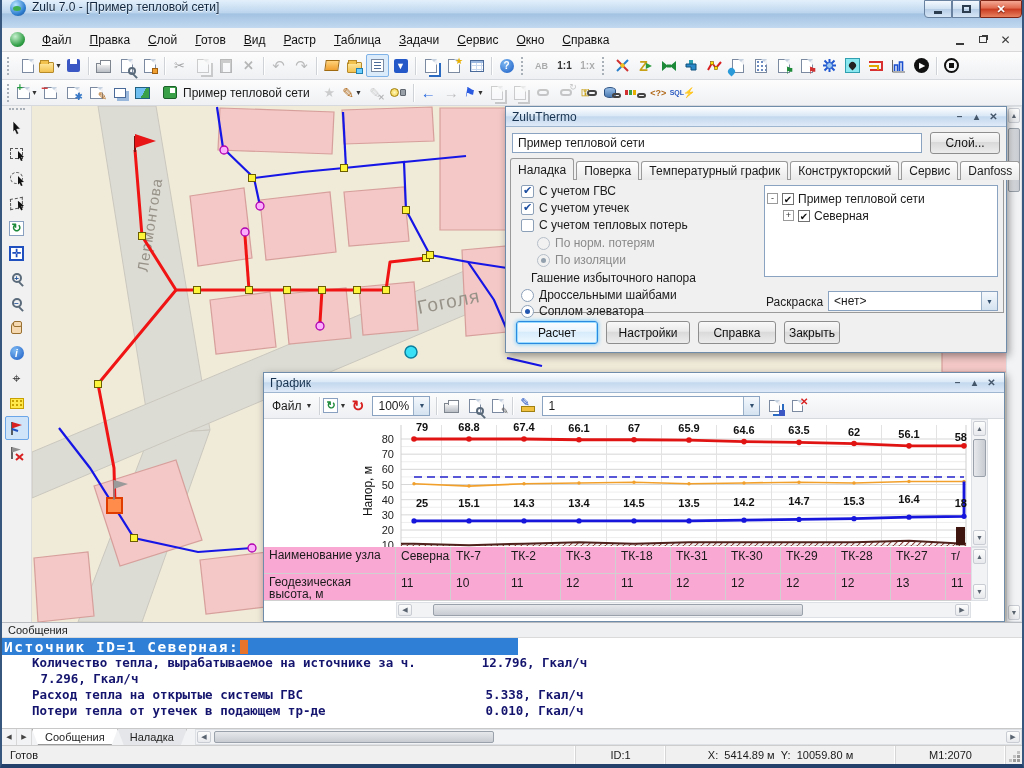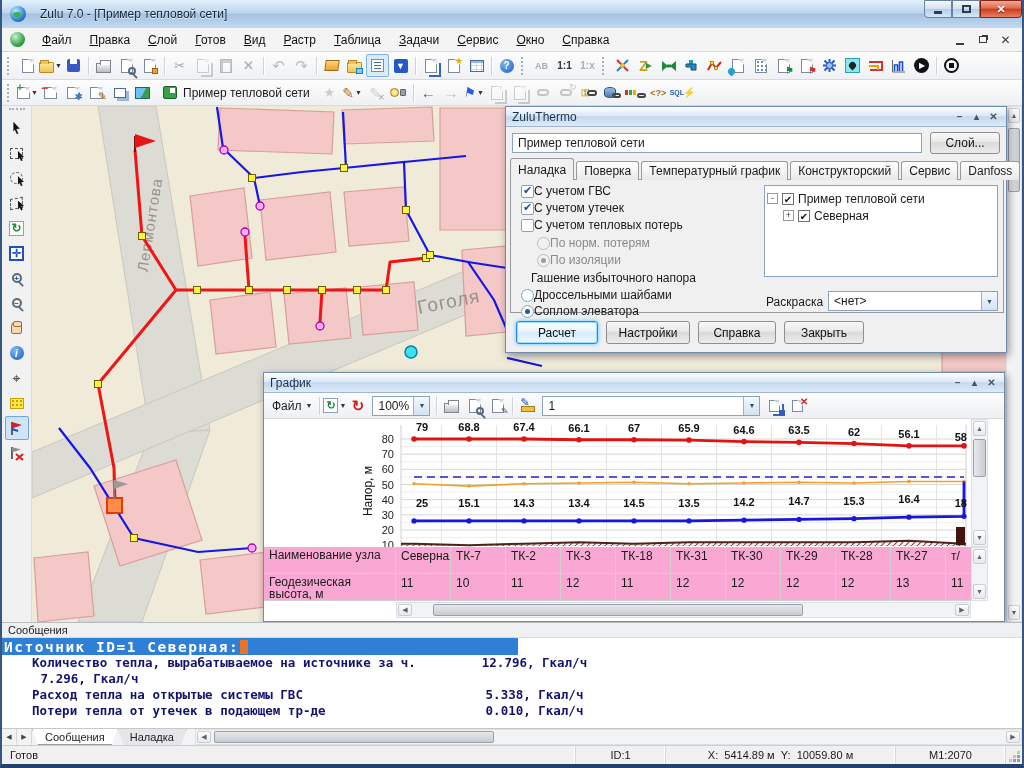--- a/index.html
+++ b/index.html
@@ -1,21 +1,21 @@
 <!DOCTYPE html>
 <html><head>
 <meta charset="utf-8">
 <style>
 *{box-sizing:border-box;margin:0;padding:0}
 html,body{width:1024px;height:768px;overflow:hidden}
 body{font-family:"Liberation Sans",sans-serif;font-size:12px;color:#1a1a1a;background:#555}
 .win{width:1024px;height:768px;display:flex;flex-direction:column;background:#f0f0f0;
      border-left:2px solid #37577f;border-right:2px solid #37577f;border-bottom:4px solid #23416b}
 
-.titlebar{height:28px;flex:0 0 28px;display:flex;align-items:center;gap:14px;padding:0 0 0 8px;
+.titlebar{height:28px;flex:0 0 28px;display:flex;align-items:flex-start;gap:6px;padding:0 0 0 8px;
   background:linear-gradient(180deg,#e3f0fb,#bdd6ee 45%,#a3c2e2 50%,#c2d9f0 100%)}
 .appico{width:16px;height:16px;border-radius:50%;
   background:radial-gradient(circle at 35% 30%,#b9e6ff,#2f7fd0 62%,#17488f);position:relative;flex:0 0 16px}
 .appico::after{content:"";position:absolute;left:3px;top:6px;width:8px;height:5px;border-radius:50%;background:#3fae4f}
 .title-text{flex:1;font-size:12px;color:#10253c;text-shadow:0 1px 0 rgba(255,255,255,.7)}
 .cap-btns{display:flex;align-self:flex-start}
 .cap-min,.cap-max{width:28px;height:18px;background:linear-gradient(#f4f9fe,#cfe0f2 50%,#b6cde6 51%,#d6e6f6);
   border:1px solid #68829f;display:flex;align-items:center;justify-content:center}
 .cap-min{border-radius:0 0 0 4px}
 .cap-min i{width:8px;height:3px;background:#2d3d50;margin-top:6px}
@@ -78,21 +78,21 @@
 .db{width:17px;height:14px;display:flex;align-items:center;justify-content:center;color:#44566a;font-size:10px;font-weight:bold}
 .field{background:#fff;border:1px solid #89a3c0;font-size:12px;display:flex;align-items:center;padding:0 5px;position:absolute}
 .btn{position:absolute;height:23px;display:flex;align-items:center;justify-content:center;font-size:12px;color:#111;
  background:linear-gradient(#f9f9f9,#e9e9e9 45%,#d9d9d9 46%,#ececec);border:1px solid #8e8e8e;border-radius:3px}
 .btn.default{border:1px solid #2a8adf;box-shadow:0 0 0 1px #9adcff inset,0 0 4px #56c2ff;background:linear-gradient(#fbfdff,#e9f4fd 45%,#d5ebfb 46%,#eef8ff)}
 .ttabs{position:absolute;left:4px;top:52px;height:21px;display:flex;align-items:flex-end;z-index:2}
 .ttab{height:19px;padding:0 7px;display:flex;align-items:center;background:linear-gradient(#fff,#e9e9e9);
  border:1px solid #9a9a9a;border-bottom:none;border-radius:3px 3px 0 0;margin-right:2px;font-size:12px;white-space:nowrap}
 .ttab.active{height:22px;background:#f0f0f0;position:relative;z-index:3;font-size:12px}
 .tpanel{position:absolute;left:4px;top:72px;width:494px;height:134px;border:1px solid #9a9a9a;background:#f0f0f0}
-.cbrow{position:absolute;display:flex;align-items:center;font-size:12px;white-space:nowrap}
+.cbrow{position:absolute;display:flex;align-items:center;gap:5px;font-size:12px;white-space:nowrap}
 .cb{width:13px;height:13px;background:#fff;border:1px solid #8ca0b8;border-radius:2px;display:flex;align-items:center;justify-content:center;font-size:11px;color:#1e4fa0;flex:0 0 13px}
 .cb.on::after{content:"✔";margin-top:-2px}
 .rb{width:13px;height:13px;border-radius:50%;border:1px solid #8ca0b8;background:#fff;position:relative;flex:0 0 13px}
 .rb.on::after{content:"";position:absolute;left:3px;top:3px;width:5px;height:5px;border-radius:50%;background:#2458b0}
 .rb.dis{background:#f1f1f1;border-color:#b6bec8}
 .rb.dis.on::after{background:#93a0ae}
 .dim{color:#8a8a8a}
 .treebox{position:absolute;background:#fff;border:1px solid #89a3c0;font-size:12px;padding:4px 2px}
 .titem{display:flex;align-items:center;gap:4px;height:17px}
 .texp{width:11px;height:11px;border:1px solid #9a9a9a;background:#fff;font-size:9px;line-height:9px;text-align:center;color:#333;flex:0 0 11px}
@@ -666,21 +666,21 @@
       </div>
       <div class="btn default" style="left:10px;top:214px;width:82px">
           <span>Расчет</span>
         </div>
       <div class="btn" style="left:100px;top:214px;width:84px">
           <span>Настройки</span>
         </div>
       <div class="btn" style="left:192px;top:214px;width:78px">
           <span>Справка</span>
         </div>
-      <div class="btn" style="left:278px;top:214px;width:80px">
+      <div class="btn" style="left:278px;top:214px;width:56px">
           <span>Закрыть</span>
         </div>
     </div>
 
     <div class="dlg" style="left:261px;top:266px;width:742px;height:250px;background:#fff">
       <div class="dtitle">
         <span class="t">График</span>
         <span class="db">–</span>
         <span class="db">▴</span>
         <span class="db">✕</span>

